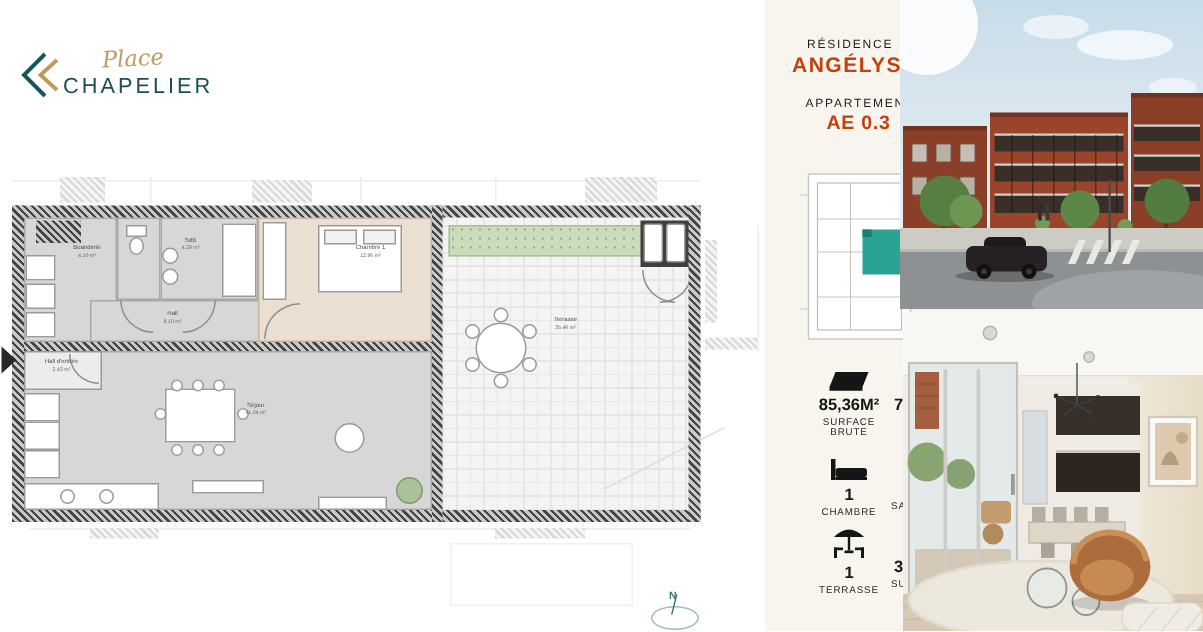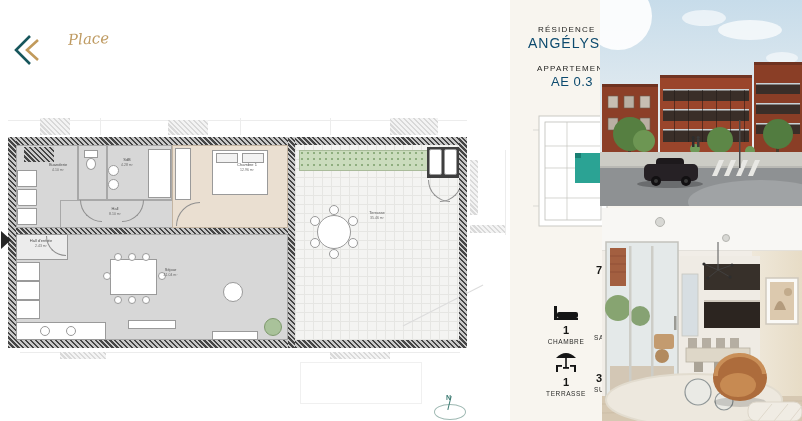--- a/index.html
+++ b/index.html
@@ -17,40 +17,41 @@
   .terrace{position:absolute;background-color:#f4f4f2;
     background-image:repeating-linear-gradient(0deg,#e6e6e3 0 1px,transparent 1px 9px),
                      repeating-linear-gradient(90deg,#e6e6e3 0 1px,transparent 1px 9px);}
   .greenstrip{position:absolute;background-color:#cbdcbd;border:1px solid #a9bb9a;box-sizing:border-box;
     background-image:radial-gradient(circle at 2px 2px,#8fae7f 0 .8px,transparent 1px);background-size:6px 6px;}
   .ghostline{position:absolute;background:#ececec;}
   .brand-script{position:absolute;font-family:"DejaVu Serif",serif;font-style:italic;color:#bf9b62;font-size:15px;transform:rotate(-3deg);}
   .brand-name{position:absolute;color:#1f4e54;font-size:14.5px;letter-spacing:2px;font-weight:500;}
   .panel{position:absolute;left:510px;top:0;width:292px;height:421px;background:#f8f5ef;}
   .p-small{position:absolute;font-size:8px;letter-spacing:1.2px;color:#1d1d1b;}
-  .p-big{position:absolute;font-weight:normal;color:#0c4a6e;white-space:nowrap;}
+  .p-big{position:absolute;font-weight:bold;color:#c2410c;white-space:nowrap;}
   .stat{position:absolute;width:76px;display:flex;flex-direction:column;align-items:center;color:#161614;}
   .stat .val{font-weight:bold;font-size:11px;margin-top:2px;}
   .stat .lab{font-size:6.5px;letter-spacing:.6px;margin-top:2px;color:#2a2a28;}
   .frag-num{position:absolute;font-weight:bold;font-size:11px;color:#161614;}
   .frag-lab{position:absolute;font-size:6.5px;letter-spacing:.6px;color:#2a2a28;}
   .photo{position:absolute;overflow:hidden;}
   .tri-right{position:absolute;width:0;height:0;border-top:9px solid transparent;border-bottom:9px solid transparent;border-left:10px solid #272727;}
 </style>
 </head>
 <body>
 
 <div class="page">
 
   <div class="abs" style="left:0;top:0;width:220px;height:90px;">
     <svg class="abs" style="left:12px;top:33px;" width="30" height="34" viewBox="0 0 30 34">
       <path d="M18,3 L4,17 L18,31" fill="none" stroke="#17565c" stroke-width="2.6"></path>
       <path d="M26,7 L15,17 L26,27" fill="none" stroke="#c19a5b" stroke-width="2.6"></path>
     </svg>
     <div class="brand-script" style="left:68px;top:30px;">Place</div>
+    <div class="brand-name" style="left:42px;top:50px;">CHAPELIER</div>
   </div>
 
   <div class="abs" style="left:0;top:110px;width:510px;height:311px;">
 
     <div class="ghostline" style="left:8px;top:10px;width:459px;height:1px;"></div>
     <div class="lhatch" style="left:40px;top:8px;width:30px;height:17px;"></div>
     <div class="lhatch" style="left:168px;top:10px;width:40px;height:15px;"></div>
     <div class="lhatch" style="left:390px;top:8px;width:48px;height:17px;"></div>
     <div class="ghostline" style="left:100px;top:8px;width:1px;height:17px;"></div>
     <div class="ghostline" style="left:240px;top:8px;width:1px;height:17px;"></div>
@@ -191,20 +192,29 @@
       <line x1="12" y1="40" x2="68" y2="40" stroke="#c4c4bf" stroke-width="0.7"></line>
       <line x1="12" y1="62" x2="68" y2="62" stroke="#c4c4bf" stroke-width="0.7"></line>
       <line x1="12" y1="92" x2="68" y2="92" stroke="#c4c4bf" stroke-width="0.7"></line>
       <line x1="34" y1="16" x2="34" y2="114" stroke="#c4c4bf" stroke-width="0.7"></line>
       <line x1="0" y1="24" x2="6" y2="24" stroke="#cfcfca" stroke-width="0.7"></line>
       <line x1="0" y1="100" x2="6" y2="100" stroke="#cfcfca" stroke-width="0.7"></line>
       <rect x="42" y="47" width="38" height="30" fill="#2ba394"></rect>
       <rect x="42" y="47" width="6" height="5" fill="#187f73"></rect>
     </svg>
 
+    <div class="stat" style="left:18px;top:246px;">
+      <svg width="30" height="16" viewBox="0 0 30 16">
+        <polygon points="6,2 28,2 24,12 2,12" fill="#151515"></polygon>
+        <rect x="2" y="12" width="22" height="2.5" fill="#151515"></rect>
+      </svg>
+      <div class="val">85,36M²</div>
+      <div class="lab">SURFACE</div>
+      <div class="lab" style="margin-top:0;">BRUTE</div>
+    </div>
 
     <div class="stat" style="left:18px;top:304px;">
       <svg width="26" height="18" viewBox="0 0 26 18">
         <rect x="1" y="2" width="3" height="14" fill="#151515"></rect>
         <rect x="4" y="8" width="21" height="6" rx="2" fill="#151515"></rect>
         <rect x="4" y="14" width="21" height="2" fill="#151515"></rect>
       </svg>
       <div class="val">1</div>
       <div class="lab">CHAMBRE</div>
     </div>

